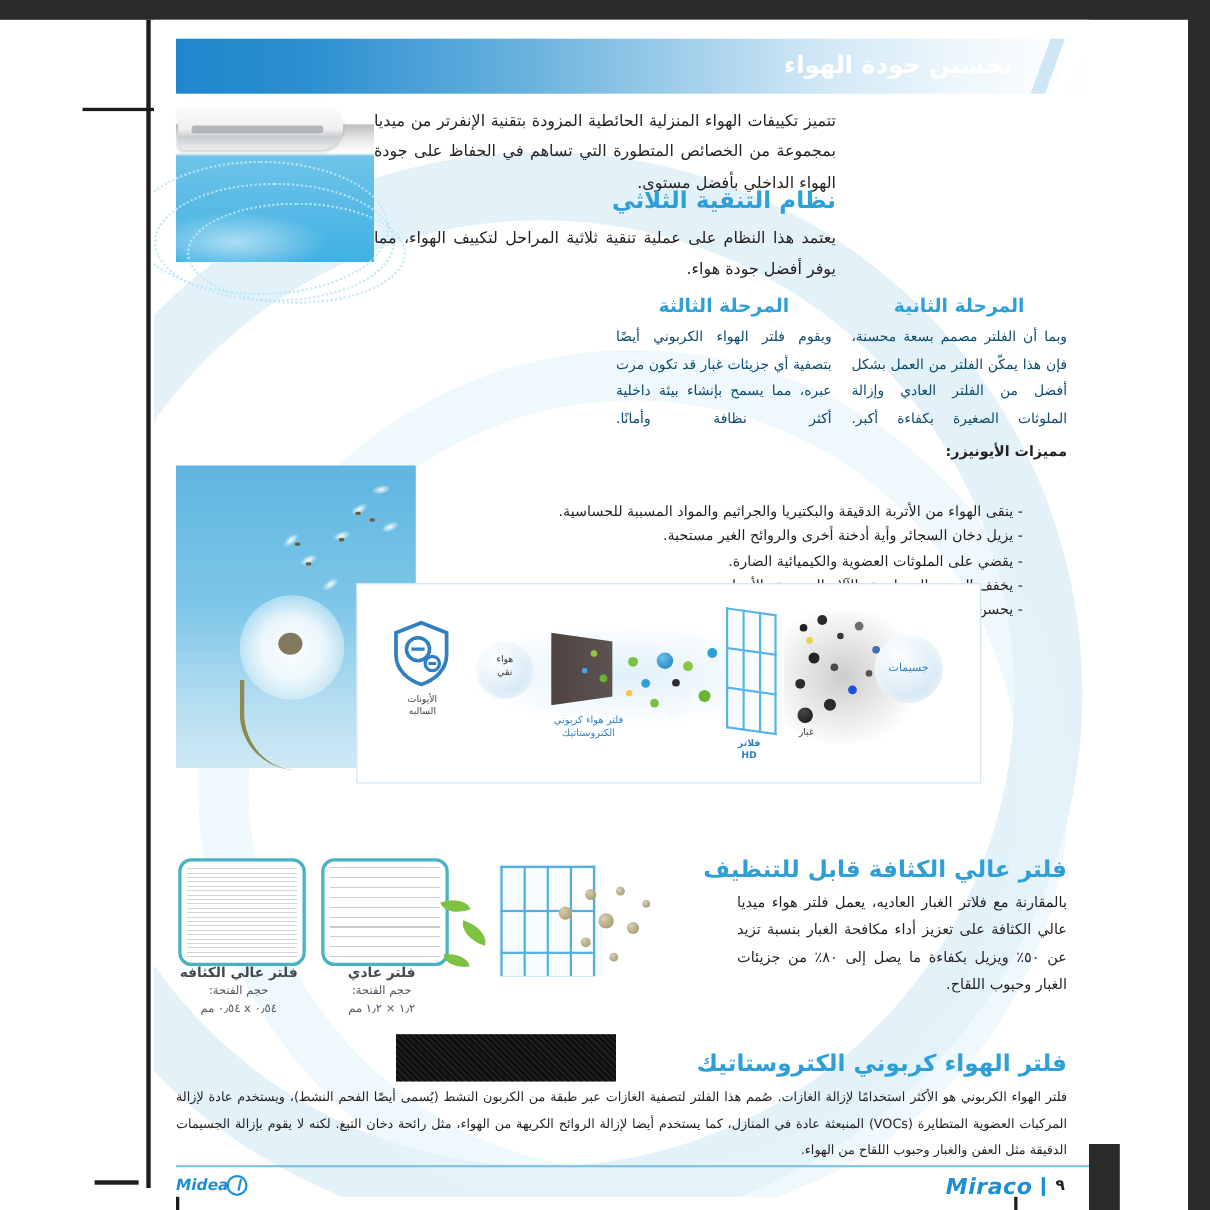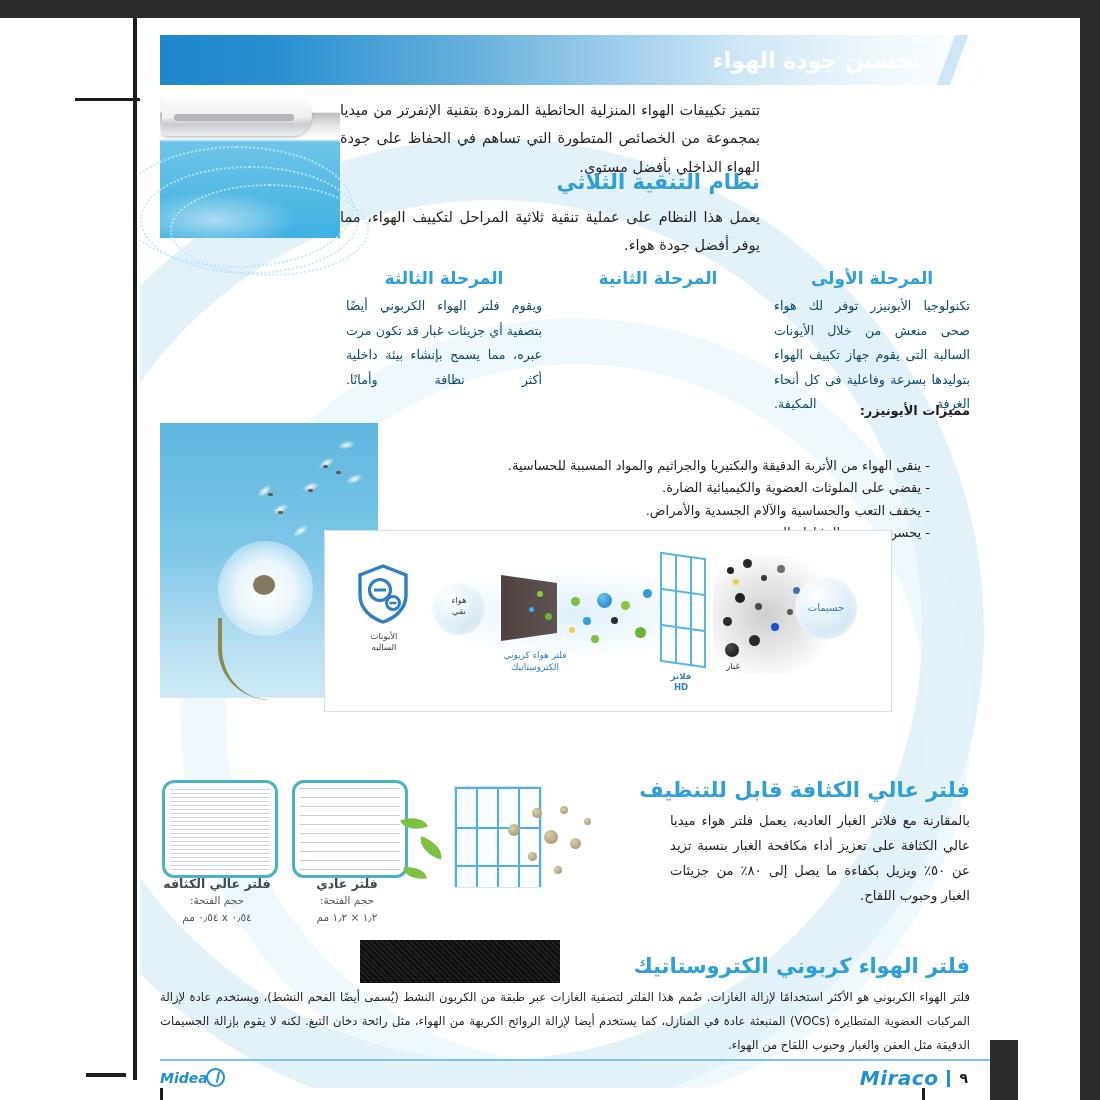--- a/index.html
+++ b/index.html
@@ -215,39 +215,37 @@
         <div class="ac-vent"></div>
       </div>
       <div class="ac-swirl" style="left:-40px;top:58px;width:230px;height:118px;"></div>
       <div class="ac-swirl" style="left:-20px;top:78px;width:215px;height:104px;"></div>
       <div class="ac-swirl" style="left:10px;top:96px;width:195px;height:88px;"></div>
     </div>
 
     <div class="intro-text">تتميز تكييفات الهواء المنزلية الحائطية المزودة بتقنية الإنفرتر من ميديا بمجموعة من الخصائص المتطورة التي تساهم في الحفاظ على جودة الهواء الداخلي بأفضل مستوى.</div>
 
     <div class="h2 triple">نظام التنقية الثلاثي</div>
-    <div class="triple-desc">يعمل هذا النظام على عملية تنقية ثلاثية المراحل لتكييف الهواء، مما يوفر أفضل جودة هواء.</div>
+    <div class="triple-desc">يعتمد هذا النظام على عملية تنقية ثلاثية المراحل لتكييف الهواء، مما يوفر أفضل جودة هواء.</div>
 
     <div class="stages">
       <div class="stage">
-        <div class="stage-title">المرحلة الأولى</div>
-        <div class="stage-body">تكنولوجيا الأيونيزر توفر لك هواء صحى منعش من خلال الأيونات السالبة التى يقوم جهاز تكييف الهواء بتوليدها بسرعة وفاعلية فى كل أنحاء الغرفة المكيفة.</div>
-      </div>
-      <div class="stage">
         <div class="stage-title">المرحلة الثانية</div>
+        <div class="stage-body">وبما أن الفلتر مصمم بسعة محسنة، فإن هذا يمكّن الفلتر من العمل بشكل أفضل من الفلتر العادي وإزالة الملوثات الصغيرة بكفاءة أكبر.</div>
       </div>
       <div class="stage">
         <div class="stage-title">المرحلة الثالثة</div>
         <div class="stage-body">ويقوم فلتر الهواء الكربوني أيضًا بتصفية أي جزيئات غبار قد تكون مرت عبره، مما يسمح بإنشاء بيئة داخلية أكثر نظافة وأمانًا.</div>
       </div>
     </div>
 
     <div class="ion-head">مميزات الأيونيزر:</div>
     <ul class="ion-list">
       <li>- ينقى الهواء من الأتربة الدقيقة والبكتيريا والجراثيم والمواد المسببة للحساسية.</li>
+      <li>- يزيل دخان السجائر وأية أدخنة أخرى والروائح الغير مستحبة.</li>
       <li>- يقضي على الملوثات العضوية والكيميائية الضارة.</li>
       <li>- يخفف التعب والحساسية والآلام الجسدية والأمراض.</li>
       <li>- يحسن مستوى النشاط والحيوية.</li>
     </ul>
 
     <div class="dandelion">
       <div class="dand-ball"></div>
       <div class="dand-core"></div>
       <div class="dand-stem"></div>
       <div class="seed" style="left:112px;top:82px;transform:rotate(-25deg);"></div>

